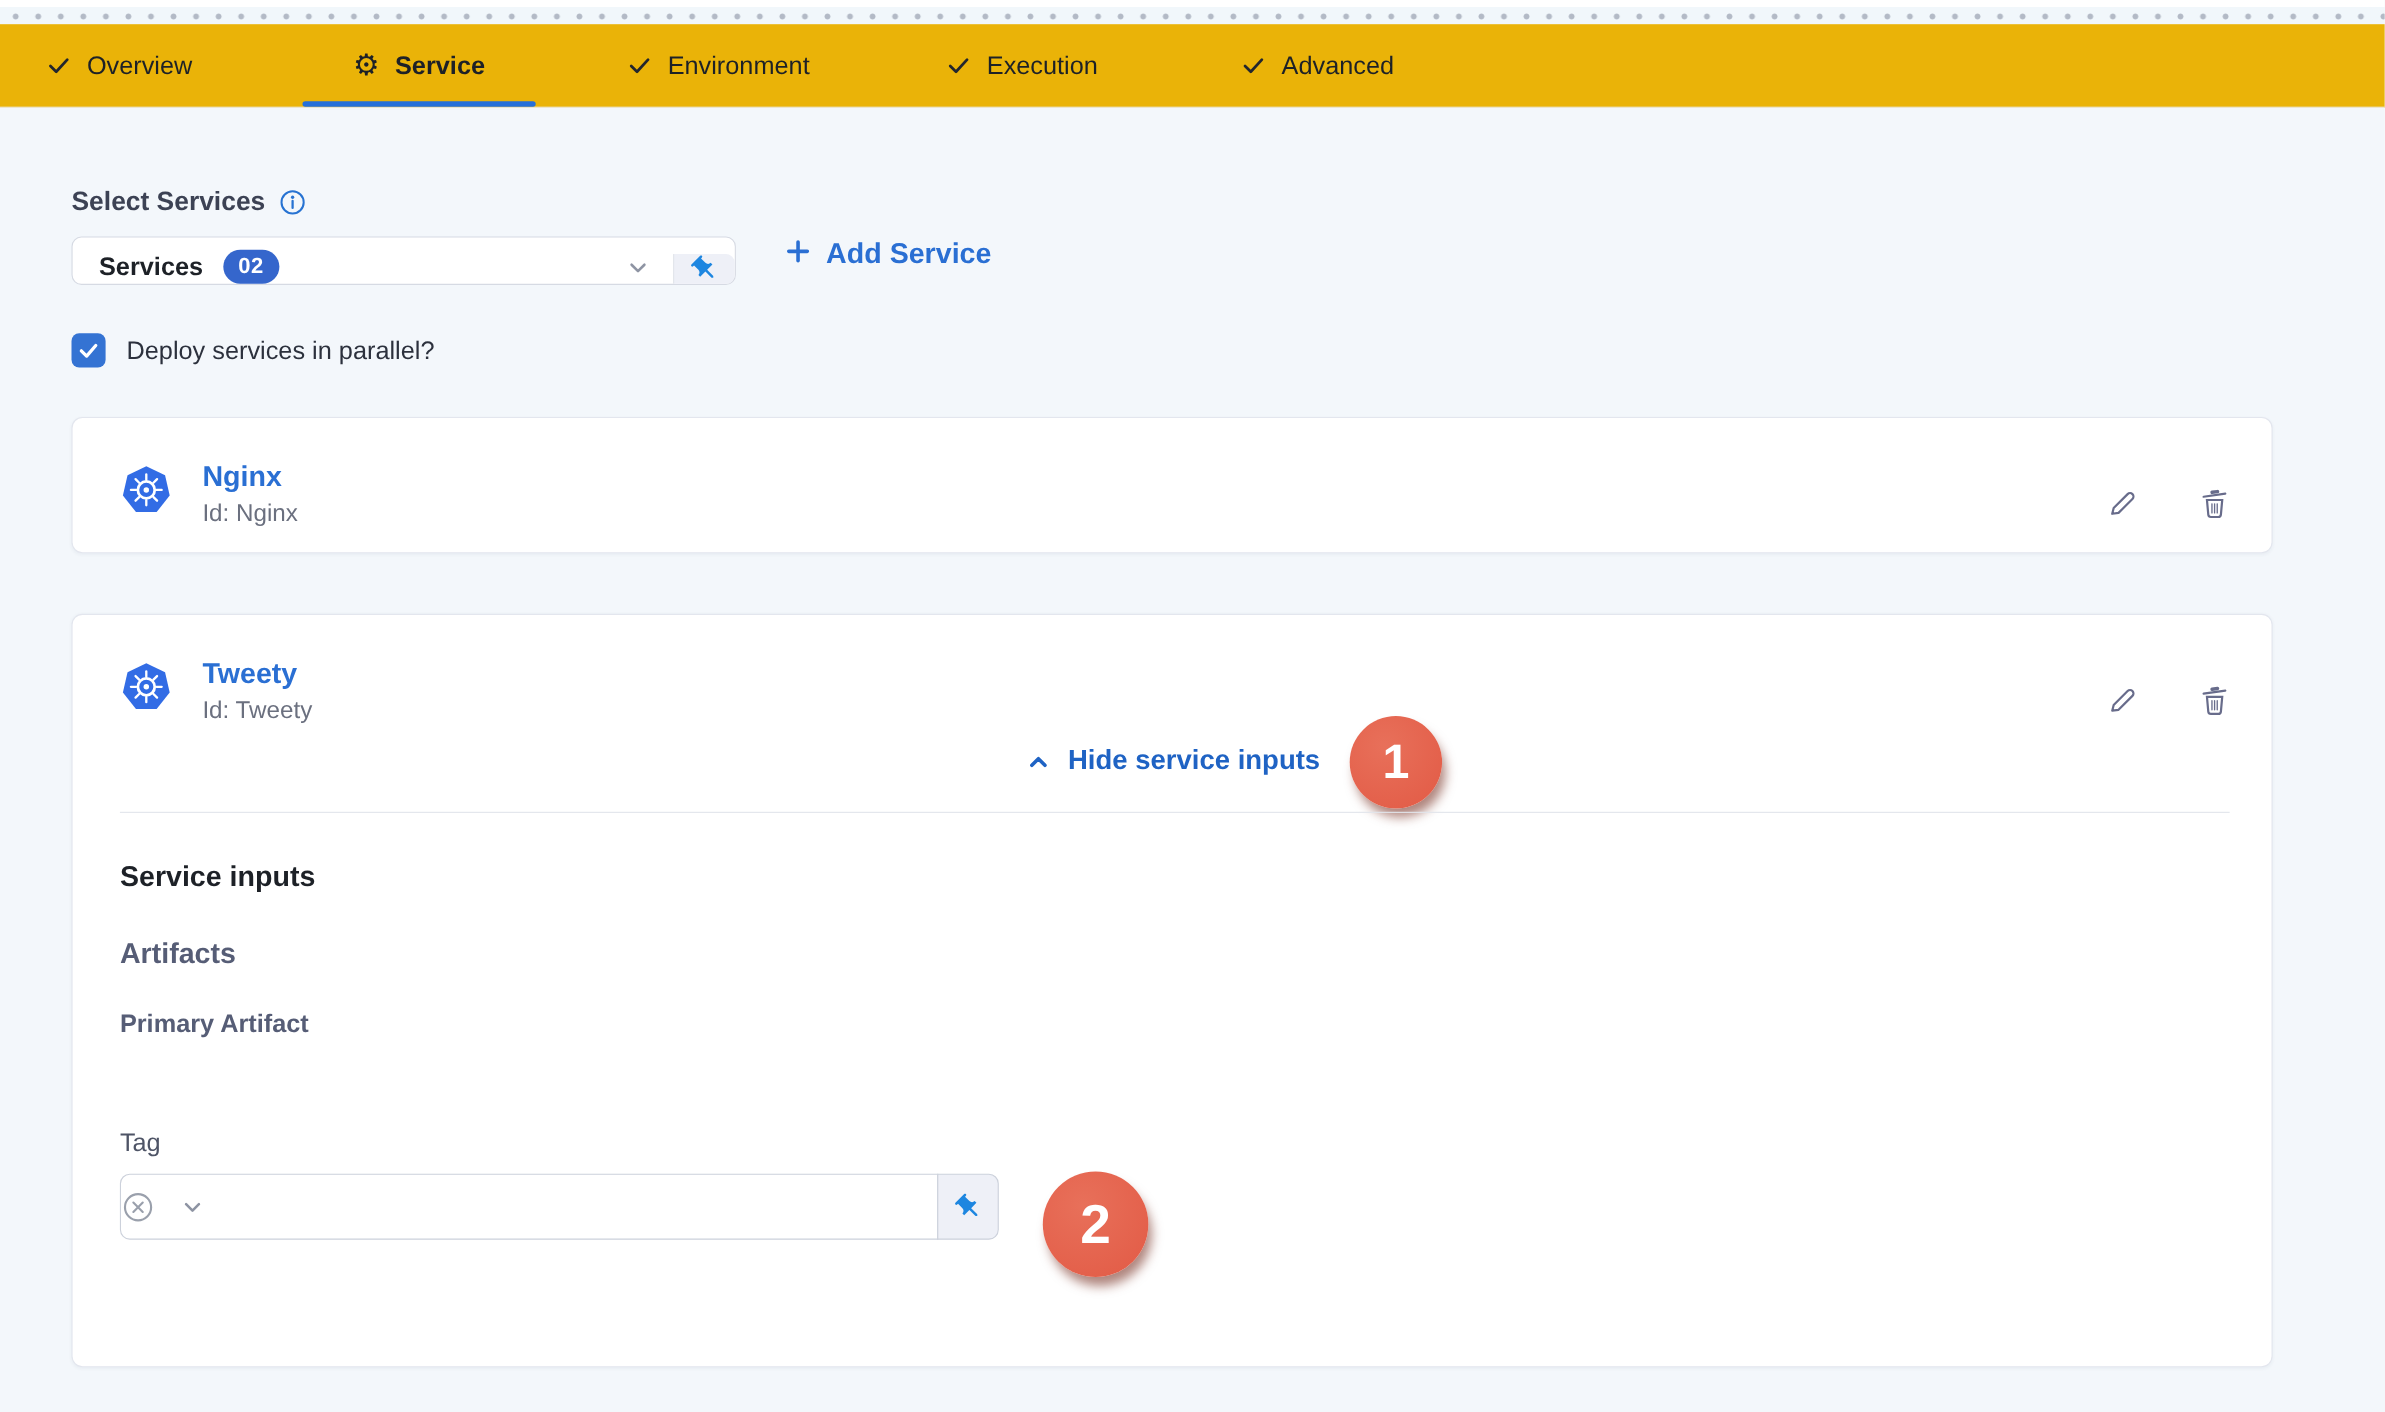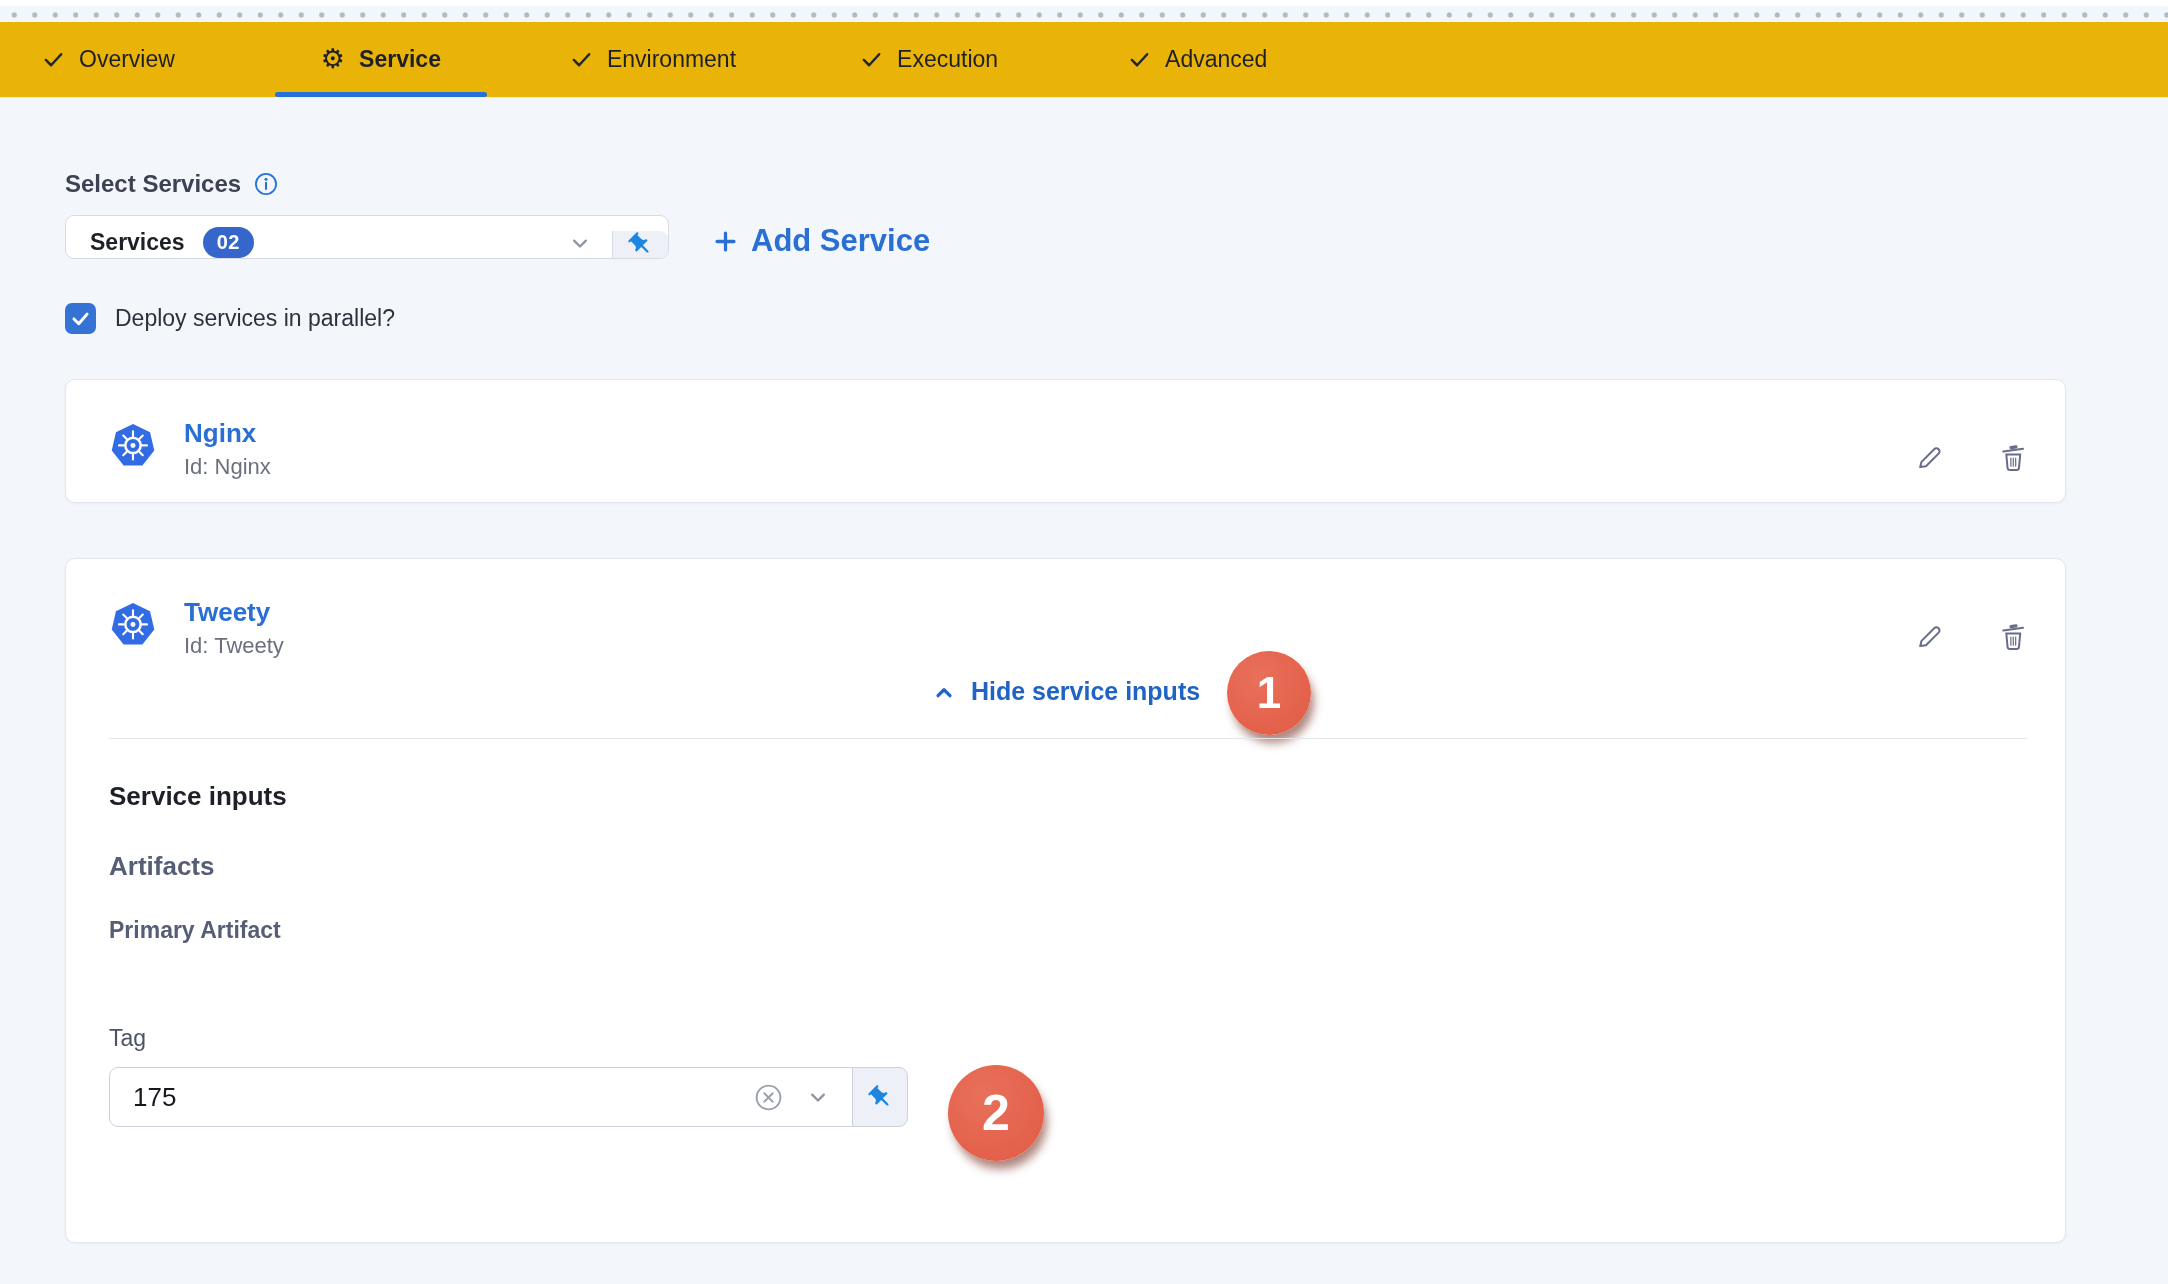--- a/index.html
+++ b/index.html
@@ -49,22 +49,22 @@
     padding: 4px 14px; border-radius: 16px; letter-spacing: .5px;
   }
   .sc-spacer { flex: 1; }
   .pin-seg {
     width: 56px; border-left: 1px solid #d6dae3; background: #eef0f7;
     border-radius: 0 8px 8px 0; display: flex; align-items: center; justify-content: center; cursor: pointer;
   }
 
   .add-service {
     position: absolute; left: 712px; top: 215px; height: 52px;
-    display: flex; align-items: center; gap: 12px;
-    color: #2a6fd3; font-size: 31px; font-weight: 700; cursor: pointer;
+    display: flex; align-items: flex-start; gap: 12px;
+    color: #2a6fd3; font-size: 26px; font-weight: 700; cursor: pointer;
   }
 
   .deploy-multi { position: absolute; right: 102px; top: 215px; height: 52px; display: flex; align-items: center; gap: 18px; }
   .toggle { width: 57px; height: 32px; border-radius: 16px; background: #2e71d3; position: relative; cursor: pointer; }
   .toggle .knob {
     position: absolute; top: 3px; left: 28px; width: 26px; height: 26px; border-radius: 50%;
     background: #ffffff; box-shadow: 0 1px 2px rgba(0,0,0,.25);
   }
   .deploy-multi .lbl { font-size: 23px; color: #3a3f4e; }
 
@@ -315,21 +315,20 @@
     <div class="divider"></div>
 
     <div class="h-service-inputs">Service inputs</div>
     <div class="h-artifacts">Artifacts</div>
     <div class="h-primary">Primary Artifact</div>
 
     <div class="tag-label">Tag</div>
 
     <div class="tag-row">
       <div class="input-box">
-        <input type="text" value="175" style="">
         <svg width="31" height="31" viewBox="0 0 24 24">
           <circle cx="12" cy="12" r="9.2" stroke="#9aa0ac" stroke-width="1.5" fill="none"></circle>
           <path d="M8.7 8.7 L15.3 15.3 M15.3 8.7 L8.7 15.3" stroke="#9aa0ac" stroke-width="1.5" stroke-linecap="round"></path>
         </svg>
         <svg width="28" height="28" viewBox="0 0 24 24">
             <path d="M7 10 L12 15 L17 10" stroke="#8e94a3" stroke-width="2" fill="none" stroke-linecap="round" stroke-linejoin="round"></path>
           </svg>
       </div>
       <div class="tag-pin-seg">
         <svg width="27" height="27" viewBox="0 0 24 24">

